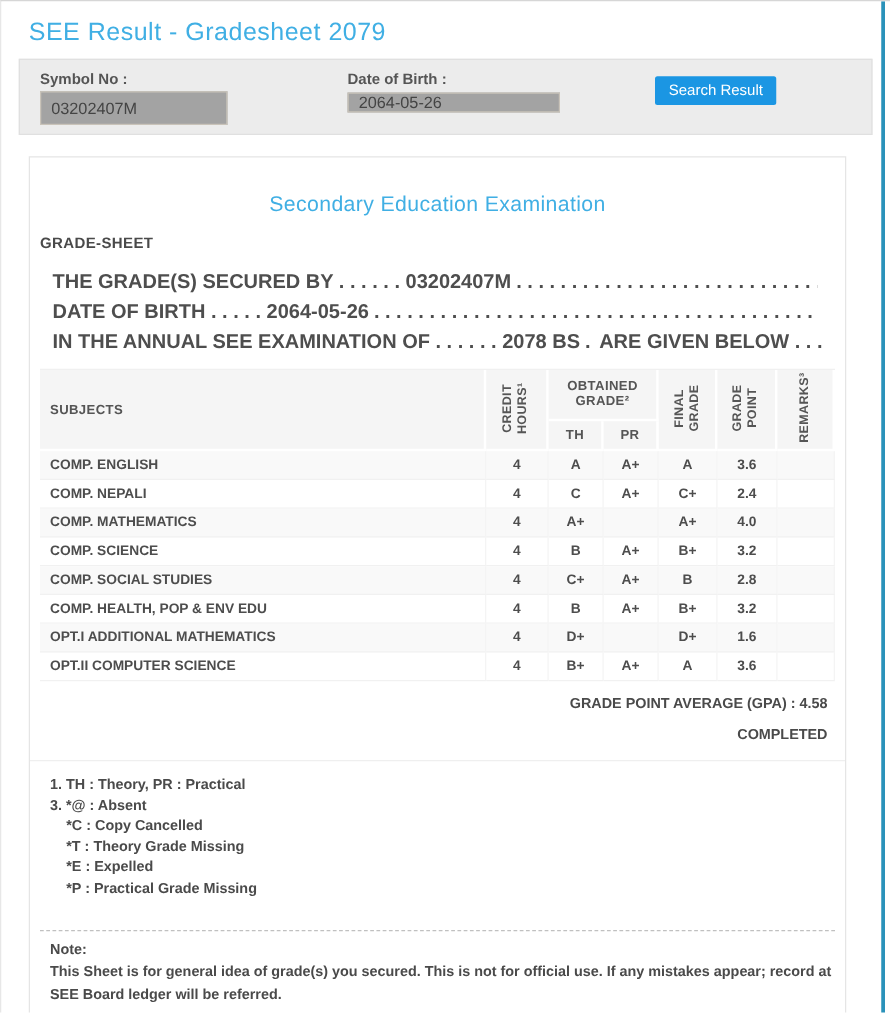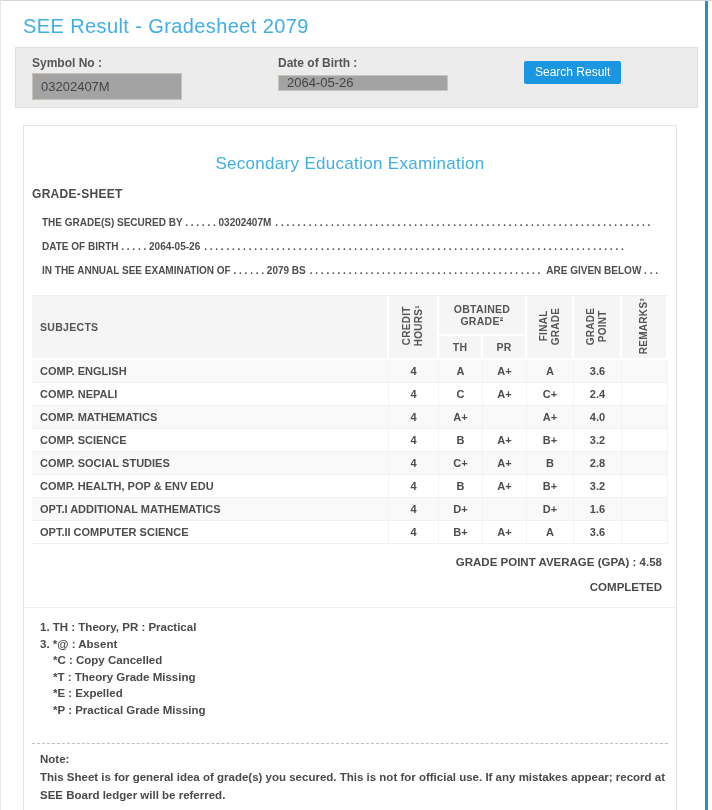--- a/index.html
+++ b/index.html
@@ -74,21 +74,21 @@
   }
   .sheet-subtitle {
     text-align:left;
     font-size:12px; font-weight:bold; color:#4a4a4a;
     letter-spacing:0.3px;
     margin:0 0 16px 0;
   }
   .intro { padding:0 10px; }
   .intro-line {
     display:flex; align-items:baseline;
-    font-size:10px; font-weight:bold; color:#4e4e4e;
+    font-size:16px; font-weight:bold; color:#4e4e4e;
     height:24px; white-space:nowrap;
   }
   .intro-fill { flex:1 1 auto; overflow:hidden; margin:0 4px; }
 
   
   .grade-table {
     width:100%;
     border-collapse:separate; border-spacing:0;
     table-layout:fixed;
     margin-top:6px;
@@ -182,21 +182,21 @@
         <span>THE GRADE(S) SECURED BY . . . . . . 03202407M</span>
         <span class="intro-fill">. . . . . . . . . . . . . . . . . . . . . . . . . . . . . . . . . . . . . . . . . . . . . . . . . . . . . . . . . . . . . . . . . . . . . . . . . . . .</span>
         <span></span>
       </div>
       <div class="intro-line">
         <span>DATE OF BIRTH . . . . . 2064-05-26</span>
         <span class="intro-fill">. . . . . . . . . . . . . . . . . . . . . . . . . . . . . . . . . . . . . . . . . . . . . . . . . . . . . . . . . . . . . . . . . . . . . . . . . . . .</span>
         <span></span>
       </div>
       <div class="intro-line">
-        <span>IN THE ANNUAL SEE EXAMINATION OF . . . . . . 2079 BS</span>
+        <span>IN THE ANNUAL SEE EXAMINATION OF . . . . . . 2078 BS</span>
         <span class="intro-fill">. . . . . . . . . . . . . . . . . . . . . . . . . . . . . . . . . . . . . . . . . . . . . . . . . . . . . . . . . . . . . . . . . . . . . . . . . . . .</span>
         <span>ARE GIVEN BELOW . . .</span>
       </div>
     </div>
 
     <table class="grade-table">
       <colgroup>
         <col style="width:auto">
         <col style="width:50px">
           <col style="width:44px">

